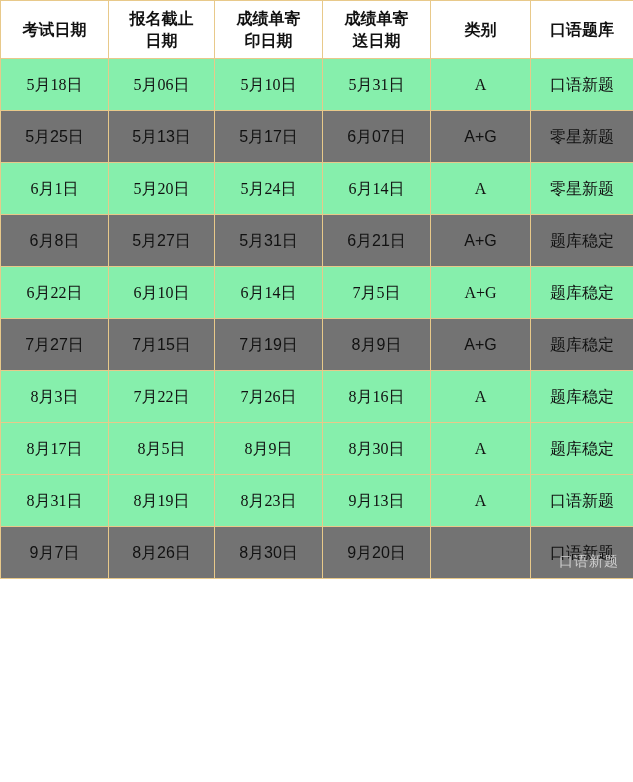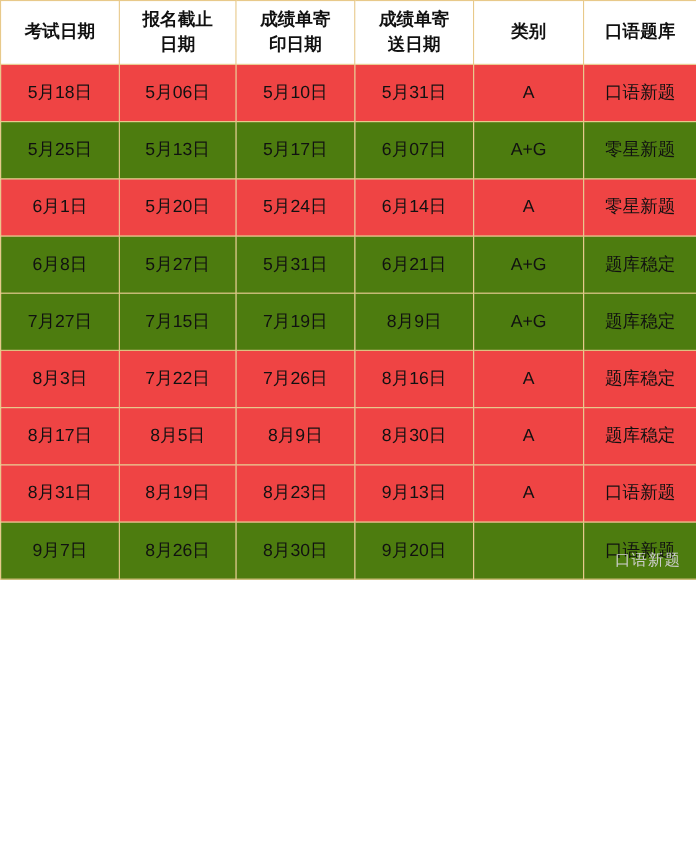--- a/index.html
+++ b/index.html
@@ -39,24 +39,25 @@
     white-space: pre-line;
   }
   #exam-table thead th {
     background: #ffffff;
     font-weight: bold;
     font-size: 16px;
     height: 58px;
     border-color: #e8c98a;
   }
   #exam-table tbody tr.alt td {
-    background: #ef4444;
+    background: #86efac;
+    font-family: Liberation Serif, serif;
   }
   #exam-table tbody tr.plain td {
-    background: #4d7c0f;
+    background: #737373;
   }
   .watermark {
     position: absolute;
     right: 14px;
     bottom: 8px;
     font-size: 14px;
     color: #cfcfcf;
     letter-spacing: 1px;
     pointer-events: none;
   }
@@ -117,20 +118,28 @@
         <td>零星新题</td>
       </tr>
       <tr class="plain">
         <td>6月8日</td>
         <td>5月27日</td>
         <td>5月31日</td>
         <td>6月21日</td>
         <td>A+G</td>
         <td>题库稳定</td>
       </tr>
+      <tr class="alt">
+        <td>6月22日</td>
+        <td>6月10日</td>
+        <td>6月14日</td>
+        <td>7月5日</td>
+        <td>A+G</td>
+        <td>题库稳定</td>
+      </tr>
       <tr class="plain">
         <td>7月27日</td>
         <td>7月15日</td>
         <td>7月19日</td>
         <td>8月9日</td>
         <td>A+G</td>
         <td>题库稳定</td>
       </tr>
       <tr class="alt">
         <td>8月3日</td>

